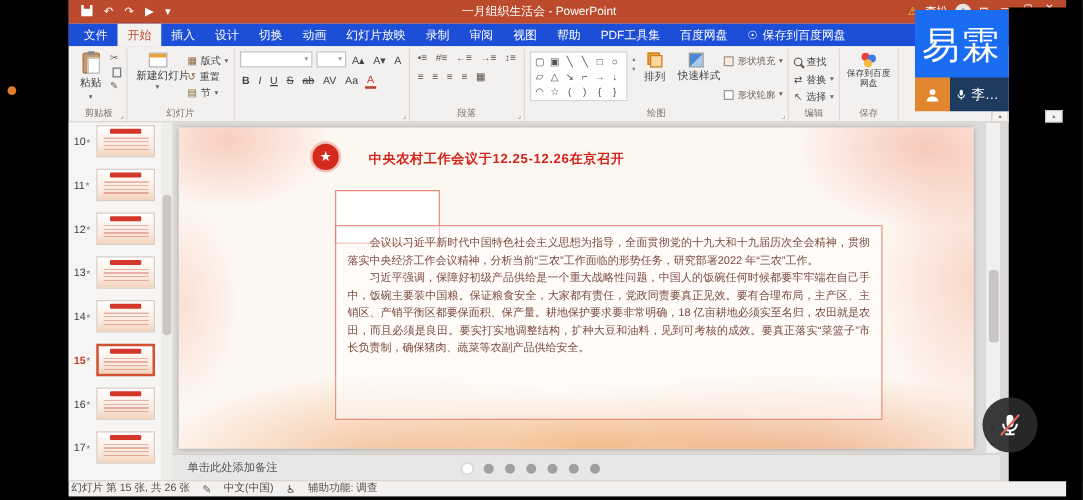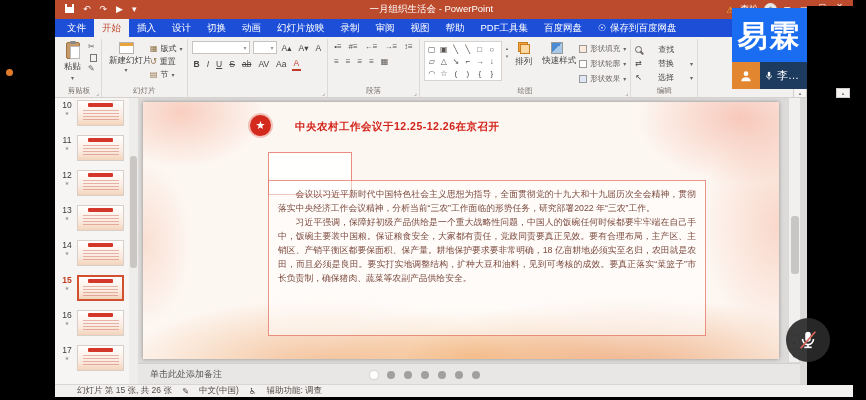--- a/index.html
+++ b/index.html
@@ -53,34 +53,34 @@
 .fbtn.red{color:#c0392b;border-bottom:2px solid #c0392b}
 .pargrp{display:flex;flex-direction:column;gap:3px}
 .pbtn{font-size:8px;color:#55504c;padding:0 2px;line-height:12px;white-space:nowrap}
 .shapebox{width:78px;height:40px;background:#fff;border:1px solid #d6d3d1;display:flex;flex-wrap:wrap;align-content:flex-start;padding:1px}
 .shp{width:12px;height:12px;font-size:8px;color:#55504c;display:flex;align-items:center;justify-content:center}
 .udcol{display:flex;flex-direction:column;gap:2px;font-size:5px;color:#777;padding-top:4px}
 .ic-arr{width:12px;height:12px;position:relative}
 .ic-arr::before{content:"";position:absolute;left:0;top:0;width:8px;height:8px;background:#f2a33c;border:1px solid #c87d20}
 .ic-arr::after{content:"";position:absolute;right:0;bottom:0;width:8px;height:8px;background:#fbd9a0;border:1px solid #c87d20}
 .ic-qs{width:12px;height:12px;background:linear-gradient(135deg,#4a8bd4 50%,#a8c8e8 50%);border:1px solid #999}
-.fillcol{display:flex;flex-direction:column;gap:5px;padding-top:3px}
+.fillcol{display:flex;flex-direction:column;gap:17px;padding-top:3px}
 .fitem{display:flex;align-items:center;gap:3px;font-size:7.5px;color:#6b6662;white-space:nowrap}
 .sw{width:8px;height:8px;border:1px solid #999;background:#fde9d9}
 .edcol{display:flex;flex-direction:column;gap:3px;padding-top:3px}
-.eitem{display:flex;align-items:center;gap:16px;font-size:8px;color:#444;white-space:nowrap}
+.eitem{display:flex;align-items:center;gap:3px;font-size:8px;color:#444;white-space:nowrap}
 .ic-find{width:7px;height:7px;border:1.5px solid #6b6662;border-radius:50%;position:relative}
 .ic-find::after{content:"";position:absolute;width:4px;height:1.5px;background:#6b6662;transform:rotate(45deg);right:-3px;bottom:-1px}
 .savegrp{display:flex;flex-direction:column;align-items:center;gap:1px;width:38px}
 .savegrp .blab2{font-size:7px;color:#444;text-align:center;line-height:1.15}
 
 .main{position:relative;height:286px;background:#dcdad8}
 .thumbs{position:absolute;left:0;top:0;width:83px;height:286px;background:#f7f5f4;overflow:hidden;padding-top:2px}
 .titem{display:flex;gap:2px;margin:0 0 9px 4px;height:26px}
-.tmeta{width:16px;display:flex;flex-direction:column;align-items:center;font-size:8.5px;color:#3c3a38}
+.tmeta{width:16px;display:flex;flex-direction:row;align-items:center;font-size:8.5px;color:#3c3a38}
 .tstar{font-size:5px;color:#999}
 .tmini{width:47px;height:26px;background:linear-gradient(180deg,#fff 0%,#fbeadf 65%,#f3d4bc 100%);border:1px solid #d8cfc8;position:relative;overflow:hidden}
 .tmini::before{content:"";position:absolute;left:22%;top:2px;width:56%;height:4px;background:#d4372a;border-radius:1px}
 .tmini::after{content:"";position:absolute;left:10%;top:9px;width:80%;height:11px;background:repeating-linear-gradient(180deg,rgba(190,60,45,.35) 0 1px,transparent 1px 3px)}
 .titem.sel .tnum{color:#c33b1d;font-weight:bold}
 .titem.sel .tmini{border:2px solid #d05030}
 .tscroll{position:absolute;right:0;top:0;width:9px;height:286px;background:#efedec}
 .tscroll .thumb{position:absolute;left:1px;width:7px;top:58px;height:112px;background:#c9c6c4;border-radius:3px}
 .editor{position:absolute;left:83px;top:0;width:662px;height:286px}
 .canvas{position:relative;height:265px;background:#dddbd9;overflow:hidden}
@@ -106,31 +106,31 @@
 .banner::before{content:"";position:absolute;left:-24px;top:0;width:34px;height:13px;background:#3f0d07;clip-path:polygon(100% 0,100% 100%,0 100%)}
 .bodybox{position:absolute;left:125px;top:78px;width:438px;height:156px;border:1px solid rgba(220,80,60,.6);background:rgba(255,255,255,.5);padding:6px 9px;overflow:hidden}
 .bodybox p{font-size:8.8px;line-height:14px;color:#7c4a3e;text-align:justify;text-indent:2em}
 
 .notesbar{height:21px;background:#e8e7e6;border-top:1px solid #d2d0ce;display:flex;align-items:center;padding-left:12px;position:relative}
 .notesph{font-size:9px;color:#555}
 .dots{position:absolute;left:232px;top:0;height:21px;display:flex;align-items:center;gap:9px}
 .dot{width:8px;height:8px;border-radius:50%;background:#a0a0a0;display:inline-block}
 .dot.on{background:#fff;box-shadow:0 0 2px rgba(0,0,0,.25)}
 
-.statusbar{height:13px;background:#f3f1f0;border-top:1px solid #d8d5d3;display:flex;align-items:center;font-size:8.5px;color:#514d4a;padding:0 22px;gap:10px}
+.statusbar{height:13px;background:#f3f1f0;border-top:1px solid #d8d5d3;display:flex;align-items:center;font-size:8.5px;color:#514d4a;padding:0 2px;gap:10px}
 .sb-left{display:flex;align-items:center;gap:10px;white-space:nowrap}
 .sb-right{margin-left:auto;display:flex;align-items:center;gap:8px;white-space:nowrap;padding-right:14px}
 .vicon{font-size:8px;color:#6a6560;padding:0 1px}
 .vicon.cur{background:#e0ddda;outline:1px solid #c8c5c2}
 .zline{width:56px;height:1px;background:#8a8580;position:relative;display:inline-block}
 .zthumb{position:absolute;left:24px;top:-3px;width:3px;height:7px;background:#6a6560}
 
 .band{position:absolute;left:807px;top:6px;width:59px;height:379px;background:#000;z-index:40}
 .strip-right{position:absolute;left:853px;top:0;width:13px;height:400px;background:#000;z-index:41}
-.badge{position:absolute;left:732px;top:8px;width:75px;height:56px;background:#1a6df0;color:#fff;display:flex;align-items:center;justify-content:center;font-size:30px;font-weight:bold;z-index:50;letter-spacing:2px}
+.badge{position:absolute;left:732px;top:8px;width:75px;height:56px;background:#1a6df0;color:#fff;display:flex;align-items:center;justify-content:center;font-size:30px;font-weight:normal;z-index:50;letter-spacing:2px}
 .obox{position:absolute;left:732px;top:62px;width:28px;height:27px;background:#e2872f;display:flex;align-items:center;justify-content:center;z-index:50}
 .nbox{position:absolute;left:760px;top:62px;width:47px;height:27px;background:#1d3a5f;display:flex;align-items:center;gap:3px;padding-left:4px;color:#fff;font-size:11px;z-index:50;white-space:nowrap;overflow:hidden}
 .caret-btn{position:absolute;width:14px;height:10px;background:#f6f4f3;border:1px solid #d0cdca;font-size:5px;color:#777;display:flex;align-items:center;justify-content:center;z-index:45}
 .micwrap{position:absolute;left:786px;top:318px;width:44px;height:44px;border-radius:50%;background:rgba(42,42,42,.92);display:flex;align-items:center;justify-content:center;z-index:60}
 </style>
 </head>
 <body>
 
 <div class="screen">
   <div class="sidedot"></div>
@@ -343,20 +343,31 @@
             </span>
           <span class="eitem">
               <span>↖</span>
               <span>选择</span>
               <span class="cd">▾</span>
             </span>
         </div>
         <span class="glab">编辑</span>
       </div>
 
+      <div class="grp">
+        <div class="savegrp">
+          <svg width="16" height="14" viewBox="0 0 24 22">
+            <circle cx="8" cy="7" r="5" fill="#e8413c"></circle>
+            <circle cx="16" cy="9" r="5" fill="#3a7bf0"></circle>
+            <circle cx="11" cy="15" r="5" fill="#f5b73d"></circle>
+          </svg>
+          <span class="blab2">保存到百度网盘</span>
+        </div>
+        <span class="glab">保存</span>
+      </div>
     </div>
 
     <div class="main">
 
       <div class="thumbs">
         <div class="titem">
           <div class="tmeta">
               <span class="tnum">10</span>
               <span class="tstar">★</span>
             </div>

